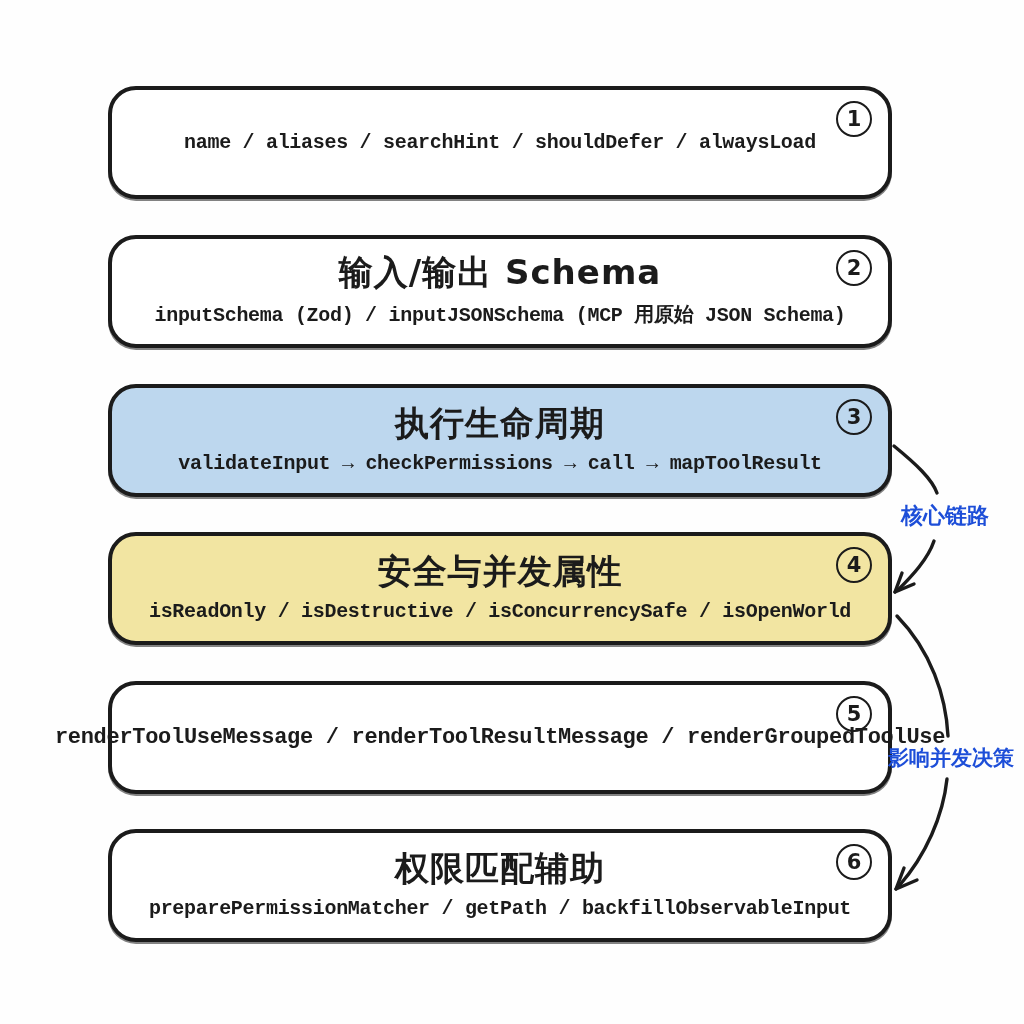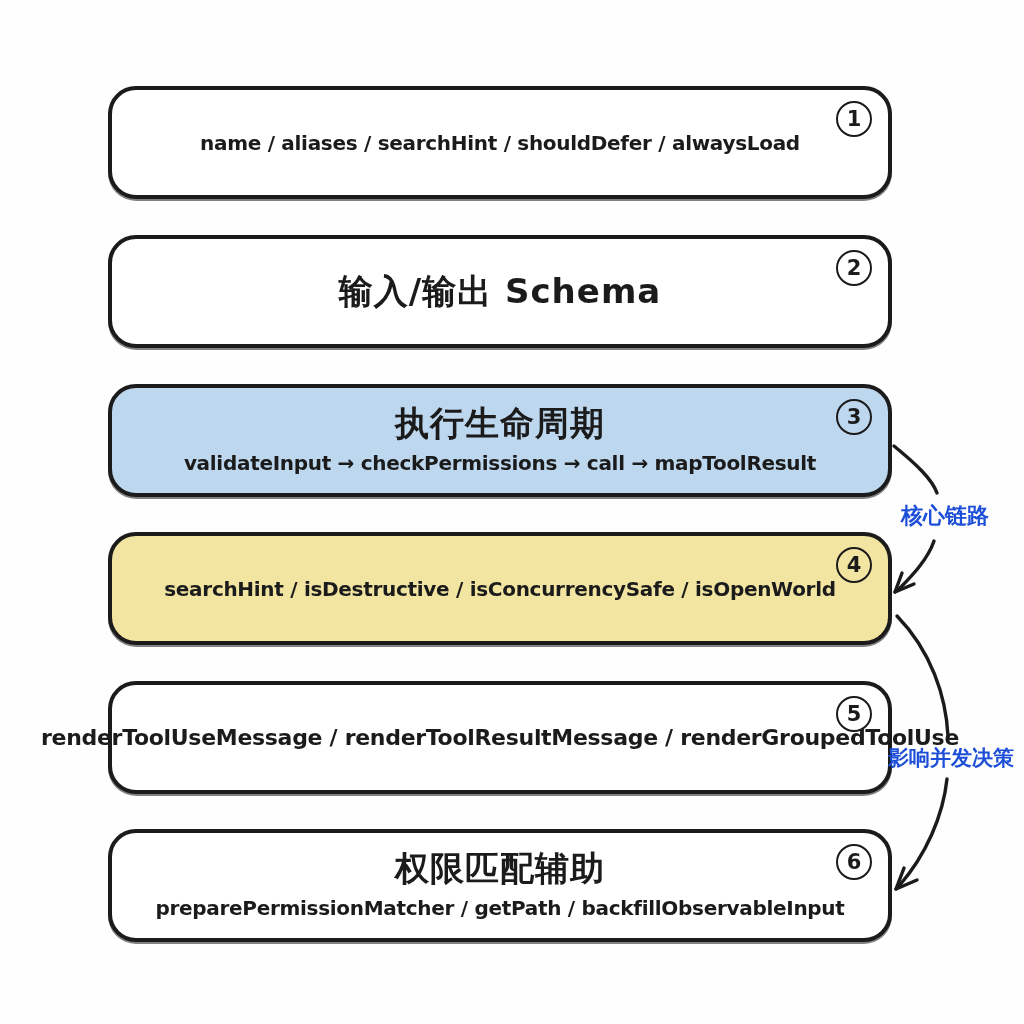--- a/index.html
+++ b/index.html
@@ -37,20 +37,21 @@
     font-weight: 700;
     line-height: 1.05;
     letter-spacing: 1px;
     white-space: nowrap;
   }
   .box .subtitle {
     font-size: 20px;
     font-weight: 600;
     letter-spacing: -0.3px;
     white-space: nowrap;
+    font-family: Liberation Mono, monospace;
   }
   .box .subtitle.tight {
     font-size: 22px;
   }
   .badge {
     position: absolute;
     top: 11px;
     right: 16px;
     width: 36px;
     height: 36px;
@@ -93,31 +94,33 @@
 <div class="canvas">
 
   <div class="box" style="top: 86px; background: rgb(255, 255, 255);">
     <div class="badge">1</div>
     <div class="subtitle">name / aliases / searchHint / shouldDefer / alwaysLoad</div>
   </div>
 
   <div class="box" style="top: 235px; background: rgb(255, 255, 255);">
     <div class="badge">2</div>
     <div class="title">输入/输出 Schema</div>
+    <div class="subtitle">inputSchema (Zod) / inputJSONSchema (MCP 用原始 JSON Schema)</div>
   </div>
 
   <div class="box" style="top: 384px; background: rgb(189, 215, 238);">
     <div class="badge">3</div>
     <div class="title">执行生命周期</div>
     <div class="subtitle">validateInput → checkPermissions → call → mapToolResult</div>
   </div>
 
   <div class="box" style="top: 532px; background: rgb(242, 229, 162);">
     <div class="badge">4</div>
-    <div class="subtitle">searchHint / isDestructive / isConcurrencySafe / isOpenWorld</div>
+    <div class="title">安全与并发属性</div>
+    <div class="subtitle">isReadOnly / isDestructive / isConcurrencySafe / isOpenWorld</div>
   </div>
 
   <div class="box" style="top: 681px; background: rgb(255, 255, 255);">
     <div class="badge">5</div>
     <div class="subtitle tight">renderToolUseMessage / renderToolResultMessage / renderGroupedToolUse</div>
   </div>
 
   <div class="box" style="top: 829px; background: rgb(255, 255, 255);">
     <div class="badge">6</div>
     <div class="title">权限匹配辅助</div>

